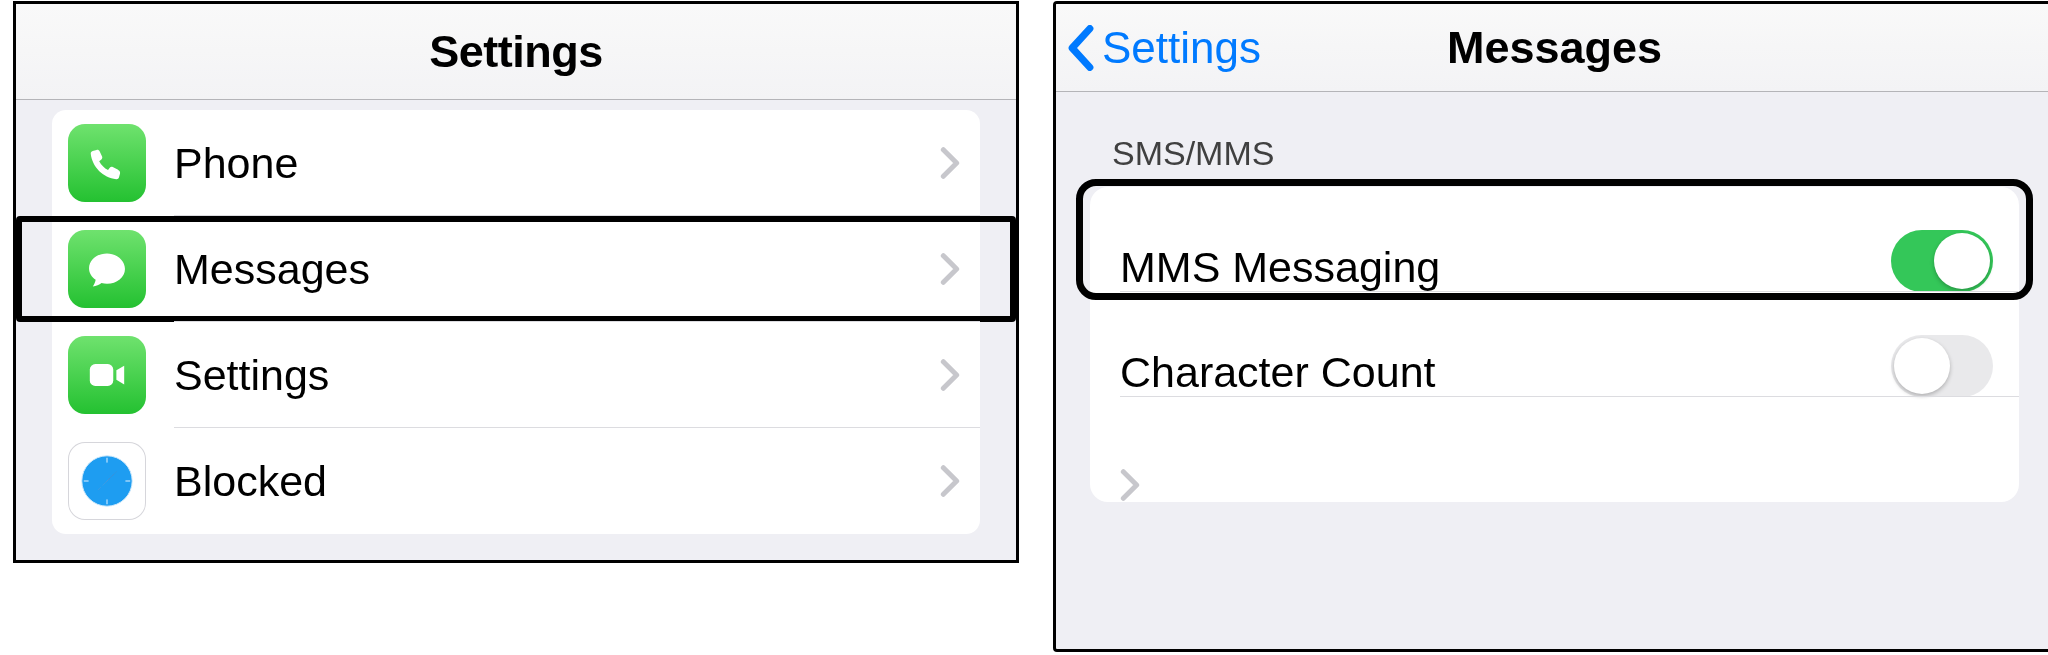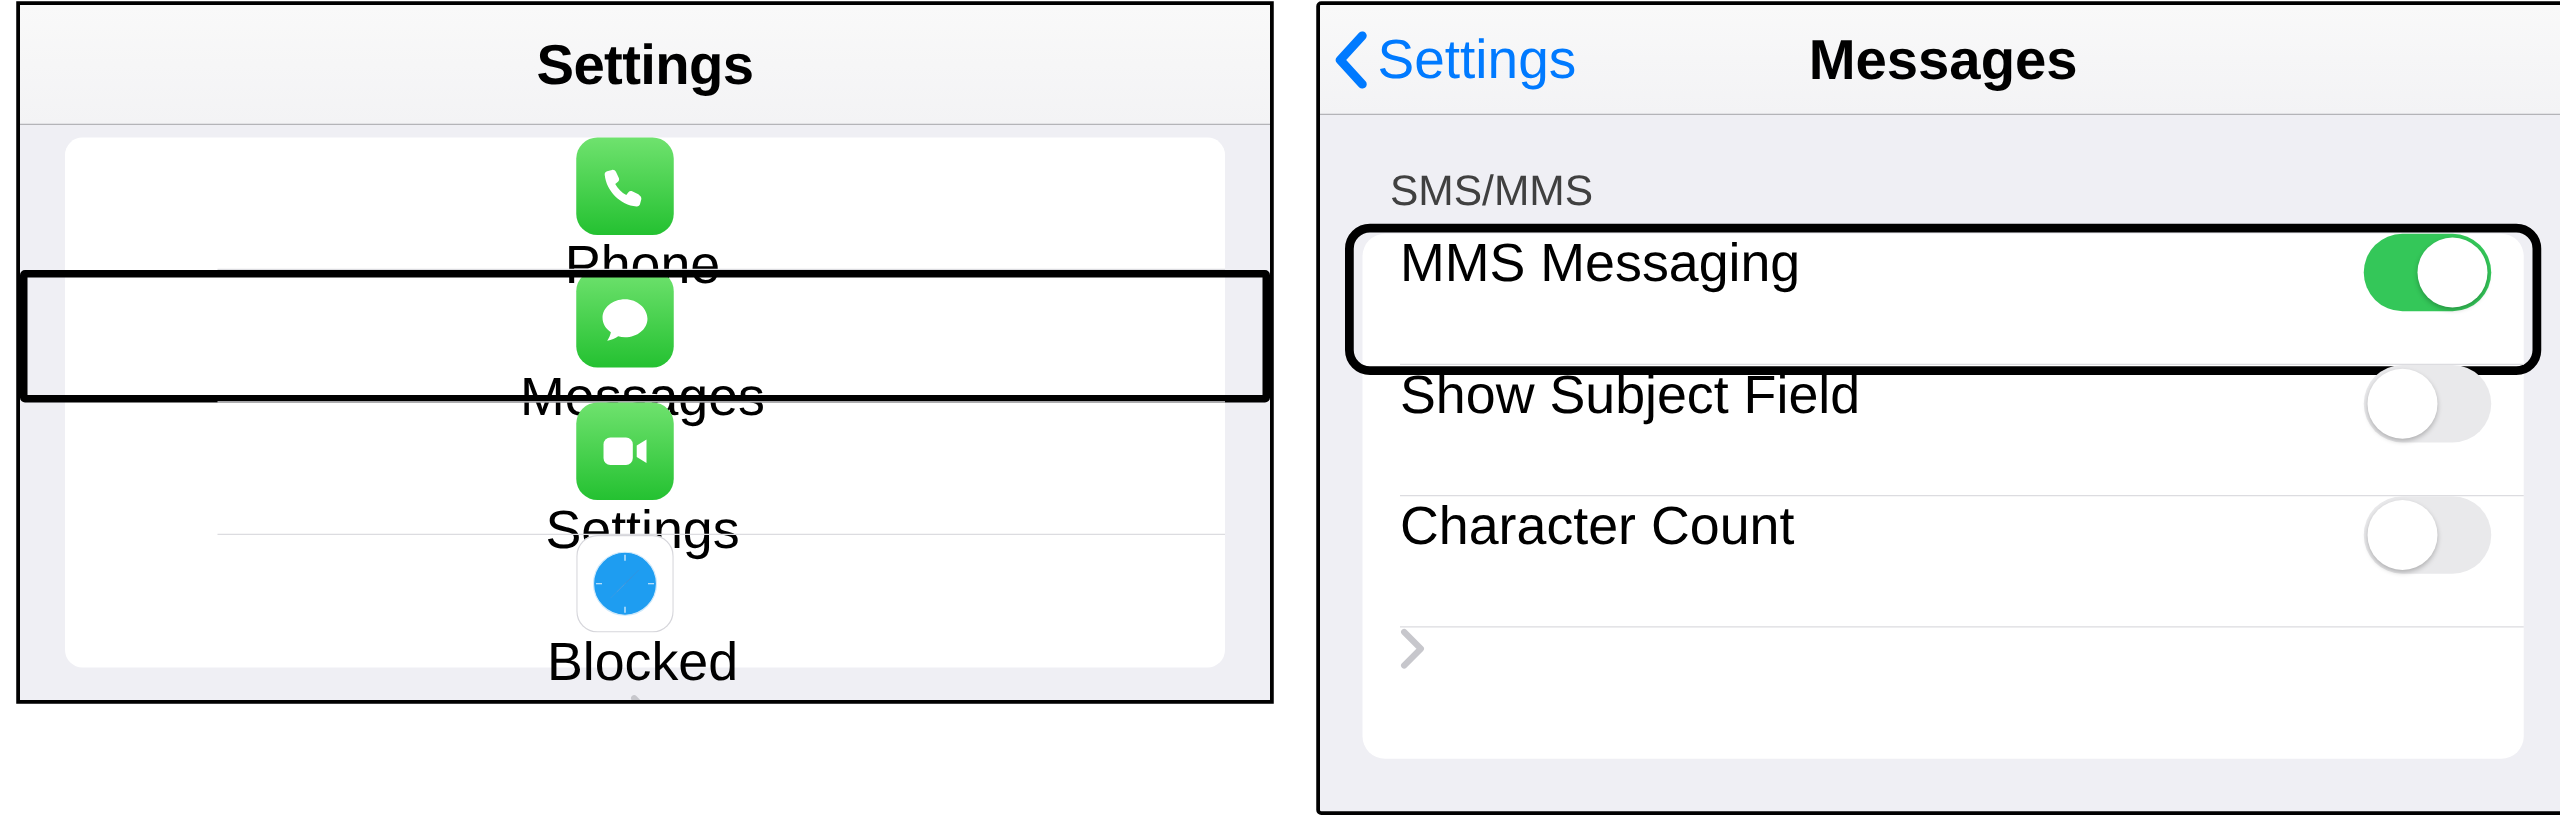--- a/index.html
+++ b/index.html
@@ -39,21 +39,20 @@
     background: #fff;
     border-radius: 14px;
     overflow: visible;
     position: relative;
   }
   .row-left {
     display: flex; align-items: center;
     height: 106px;
     padding: 0 20px 0 16px;
     position: relative;
-    flex-direction: column;
   }
   .row-left .icon-wrap {
     width: 78px; height: 78px;
     border-radius: 17px;
     margin-right: 28px;
     display: flex; align-items: center; justify-content: center;
     flex-shrink: 0;
   }
   .row-left .label {
     font-size: 43px; color: #000; flex: 1;
@@ -117,21 +116,21 @@
   }
 
   .list-right {
     margin: 0 34px;
     background: #fff;
     border-radius: 18px;
     overflow: visible;
     position: relative;
   }
   .row-right {
-    display: flex; align-items: flex-start;
+    display: flex; align-items: flex-end;
     height: 105px;
     padding: 0 26px 0 30px;
     position: relative;
   }
   .row-right .label {
     font-size: 43px; color: #000; flex: 1;
   }
   .sep-right {
     position: absolute; left: 30px; right: 0; bottom: 0;
     height: 1px; background: #dcdce0;
@@ -274,27 +273,20 @@
 
       <div class="row-right" style="position:relative;">
         <div class="highlight-right"></div>
         <div class="label">MMS Messaging</div>
         <div class="toggle toggle-on">
           <div class="knob"></div>
         </div>
         <div class="sep-right"></div>
       </div>
 
-      <div class="row-right">
-        <div class="label">Show Subject Field</div>
-        <div class="toggle toggle-off">
-          <div class="knob"></div>
-        </div>
-        <div class="sep-right"></div>
-      </div>
 
       <div class="row-right">
         <div class="label">Character Count</div>
         <div class="toggle toggle-off">
           <div class="knob"></div>
         </div>
         <div class="sep-right"></div>
       </div>
 
       <div class="row-right">

